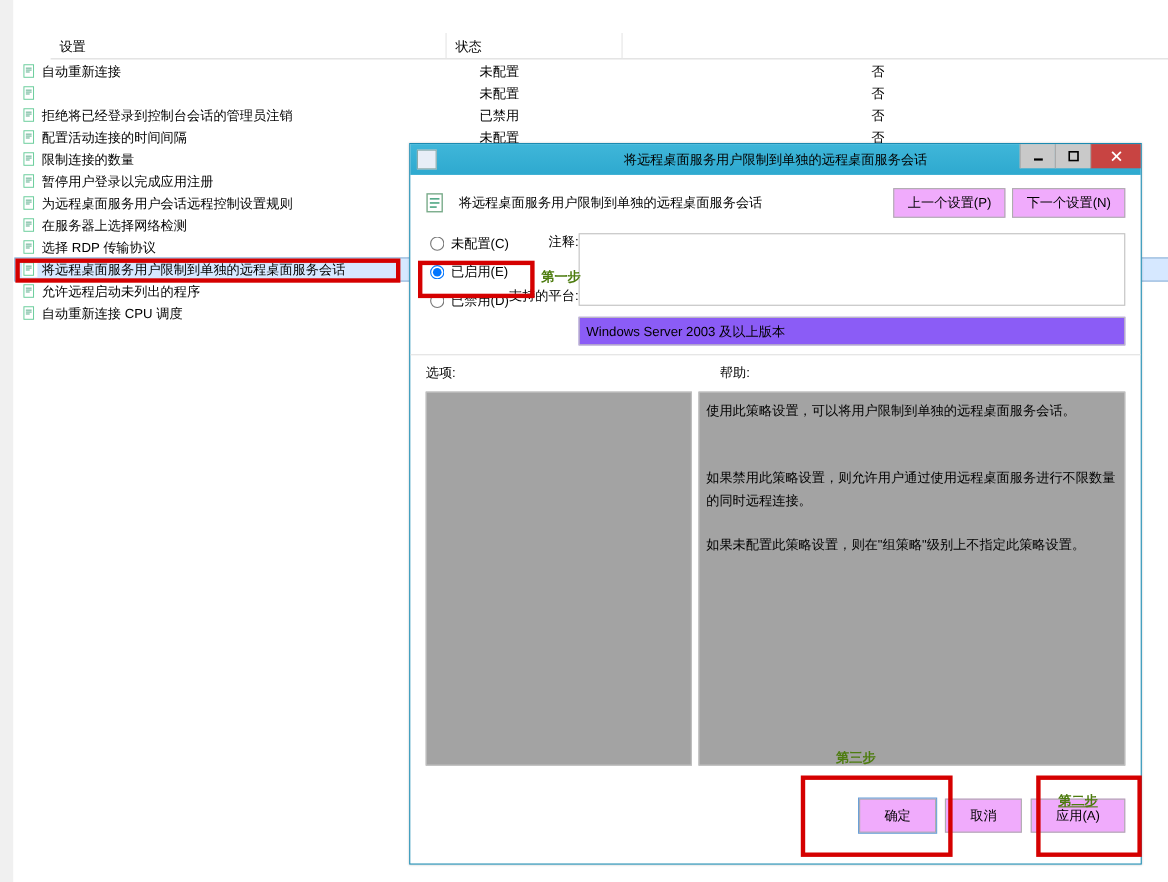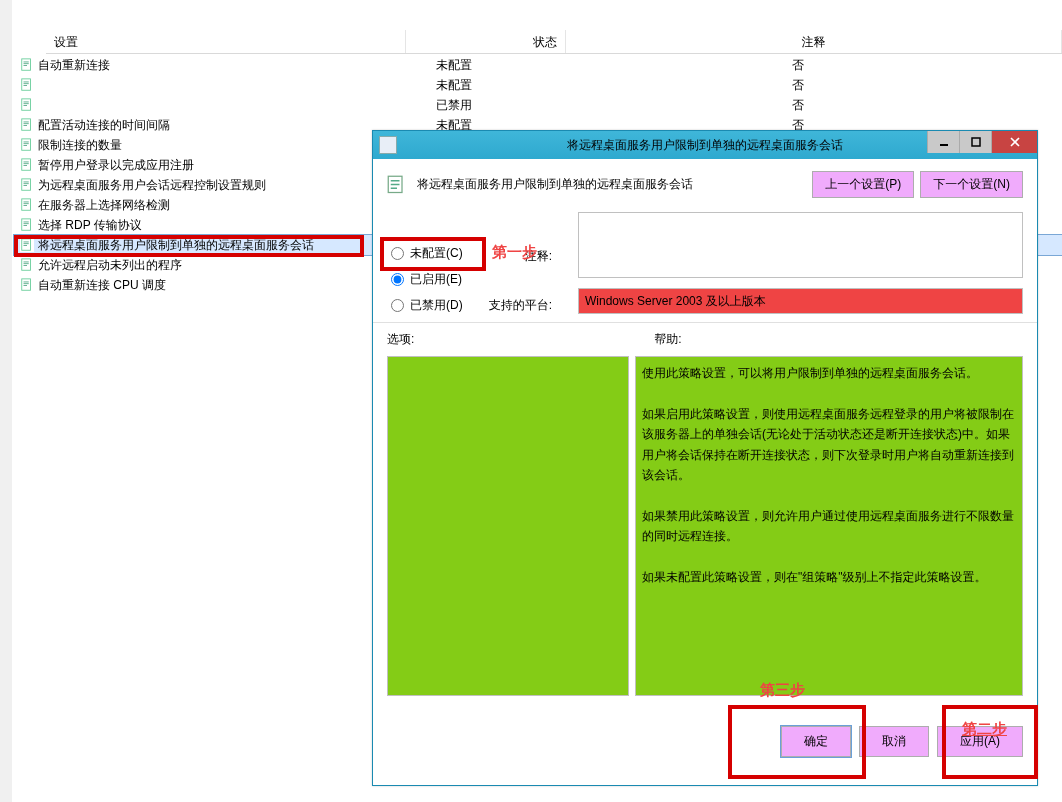--- a/index.html
+++ b/index.html
@@ -23,21 +23,21 @@
       height: 24px;
       line-height: 24px;
       border-bottom: 1px solid #d9d9d9;
       position: absolute;
       top: 30px; left: 14px; right: 0;
       background: #fff;
       margin-left: 32px;
     }
     .list-header .col { padding: 0 8px; border-right: 1px solid #e5e5e5; }
     .col-name { flex: 0 0 360px; }
-    .col-state { flex: 0 0 160px; text-align: right; }
+    .col-state { flex: 0 0 160px; text-align: left; }
     .col-comm { flex: 1; text-align: center; }
     .list-body {
       position: absolute;
       top: 55px; left: 14px; right: 0;
     }
     .list-row {
       display: flex; height: 20px; line-height: 20px;
       align-items: center;
     }
     .list-row.selected { background: #d6e8ff; outline: 1px solid #7aa7d6; }
@@ -79,66 +79,65 @@
     }
     .toprow { display: flex; align-items: center; gap: 10px; }
     .toprow .big-icon { width: 20px; height: 20px; display: inline-flex; align-items: center; justify-content: center; }
     .toprow .big-label { font-size: 12px; }
     .navbtns { margin-left: auto; display: flex; gap: 6px; }
     .btn {
       background: #f0abfc; border: 1px solid #adadad;
       padding: 4px 12px; font-size: 12px; cursor: default;
     }
     .btn.primary-out { outline: 1px solid #6aa0d8; }
-    .state-group { margin-top: 14px; display: flex; gap: 26px; align-items: flex-end; }
+    .state-group { margin-top: 14px; display: flex; align-items: flex-start; }
     .radios { display: flex; flex-direction: column; gap: 8px; padding-left: 4px; }
     .radio-line { display: flex; align-items: center; gap: 6px; height: 18px; }
     .radio-line input { margin: 0; }
     .mid-labels { display: flex; flex-direction: column; gap: 32px; padding-top: 0; }
     .mid-labels .lbl { text-align: right; }
     .fields { flex: 1; display: flex; flex-direction: column; gap: 10px; }
     .comment-field {
       width: 100%; height: 66px; border: 1px solid #c0c0c0; background: #fff;
       resize: none; font-family: inherit; font-size: 12px; padding: 2px 4px;
     }
     .platform-field {
-      width: 100%; height: 26px; border: 1px solid #c0c0c0; background: #ef4444;
+      width: 100%; height: 26px; border: 1px solid #c0c0c0; background: #8b5cf6;
       padding: 4px 6px; color: #000;
     }
     .mid-row { display: flex; padding: 8px 5px 4px 14px; gap: 240px; text-align: right; }
     .panes { display: flex; gap: 6px; padding: 4px 14px 10px 14px; height: 354px; }
     .pane {
-      border: 1px solid #c0c0c0; background: #84cc16;
+      border: 1px solid #c0c0c0; background: #a3a3a3;
       padding: 6px; font-size: 12px; line-height: 1.7;
       overflow: auto;
     }
     .pane.left { flex: 0 0 242px; }
     .pane.right { flex: 1; }
     .dialog-footer {
       position: absolute; bottom: 28px; right: 14px;
       display: flex; gap: 8px;
     }
     .dialog-footer .btn { padding: 6px 22px; }
     
     .anno-box { position: absolute; border: 4px solid #d50000; pointer-events: none; }
-    .anno-text { position: absolute; color: #ef4444; font-weight: bold; font-size: 15px; pointer-events: none; }
+    .anno-text { position: absolute; color: #4d7c0f; font-weight: bold; font-size: 12px; pointer-events: none; }
     .sel-highlight {
       position: absolute;
       border: 4px solid #d50000; pointer-events: none;
     }
   </style>
 </head>
 <body>
 
 <div class="main-area">
   <div class="sidebar-left"></div>
   <div class="list-header">
     <div class="col col-name">设置</div>
     <div class="col col-state">状态</div>
-    <div class="col col-comm">注释</div>
   </div>
   <div class="list-body" id="list-body">
       <div class="list-row">
         <div class="row-name">
           <span class="policy-icon">
             <svg viewBox="0 0 16 16">
               <rect x="2" y="1" width="10" height="13" fill="#fff" stroke="#6c9"></rect>
               <rect x="4" y="4" width="6" height="1" fill="#5a8"></rect>
               <rect x="4" y="6" width="6" height="1" fill="#5a8"></rect>
               <rect x="4" y="8" width="4" height="1" fill="#5a8"></rect>
@@ -166,20 +165,21 @@
       <div class="list-row">
         <div class="row-name">
           <span class="policy-icon">
             <svg viewBox="0 0 16 16">
               <rect x="2" y="1" width="10" height="13" fill="#fff" stroke="#6c9"></rect>
               <rect x="4" y="4" width="6" height="1" fill="#5a8"></rect>
               <rect x="4" y="6" width="6" height="1" fill="#5a8"></rect>
               <rect x="4" y="8" width="4" height="1" fill="#5a8"></rect>
             </svg>
           </span>
+          <span>拒绝将已经登录到控制台会话的管理员注销</span>
         </div>
         <div class="row-state">已禁用</div>
         <div class="row-comm">否</div>
       </div>
       <div class="list-row">
         <div class="row-name">
           <span class="policy-icon">
             <svg viewBox="0 0 16 16">
               <rect x="2" y="1" width="10" height="13" fill="#fff" stroke="#6c9"></rect>
               <rect x="4" y="4" width="6" height="1" fill="#5a8"></rect>
@@ -385,21 +385,21 @@
   </div>
 
   <div class="mid-row">
     <span>选项:</span>
     <span>帮助:</span>
   </div>
   <div class="panes">
     <div class="pane left"></div>
     <div class="pane right">
       <p>使用此策略设置，可以将用户限制到单独的远程桌面服务会话。</p><br>
-      <p>如果启用此策略设置，则使用远程桌面服务远程登录的用户将被限制在该服务器上的单独会话(无论处于活动状态还是断开连接状态)中。如果用户将会话保持在断开连接状态，则下次登录时用户将自动重新连接到该会话。</p><br>
+      <br>
       <p>如果禁用此策略设置，则允许用户通过使用远程桌面服务进行不限数量的同时远程连接。</p><br>
       <p>如果未配置此策略设置，则在"组策略"级别上不指定此策略设置。</p>
     </div>
   </div>
   <div class="dialog-footer">
     <button class="btn primary-out">确定</button>
     <button class="btn">取消</button>
     <button class="btn">应用(A)</button>
   </div>
 </div>

